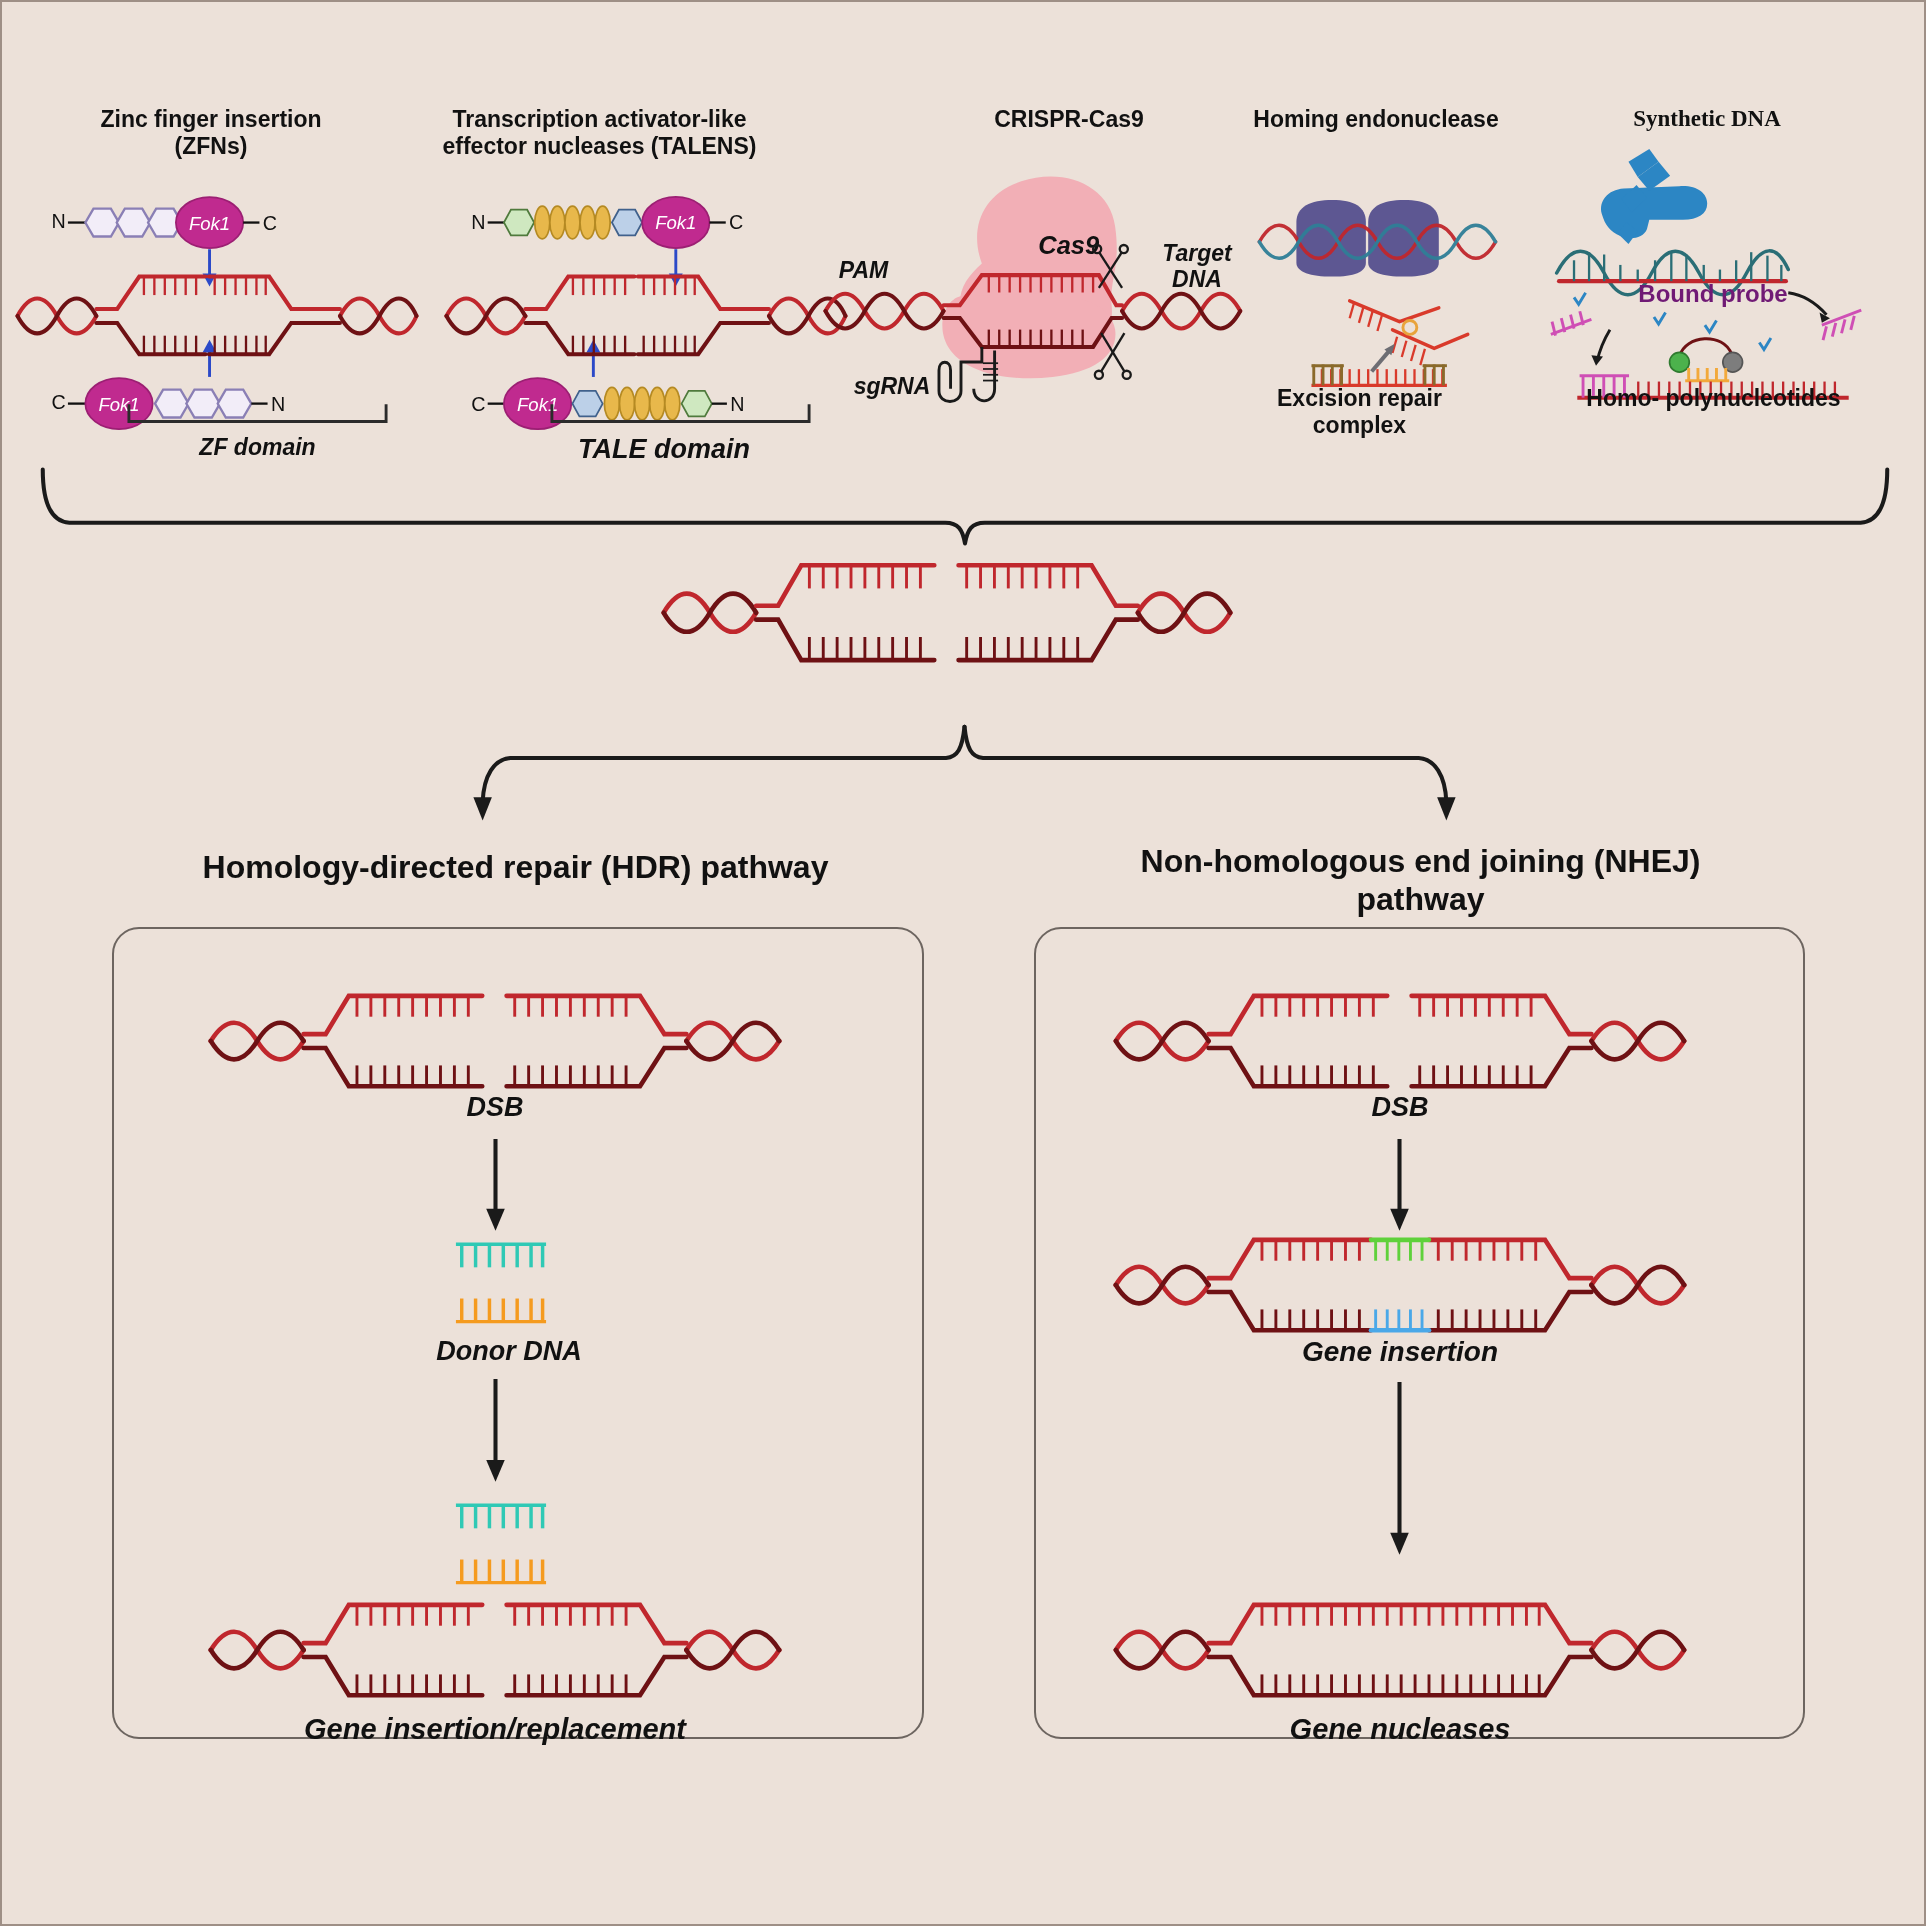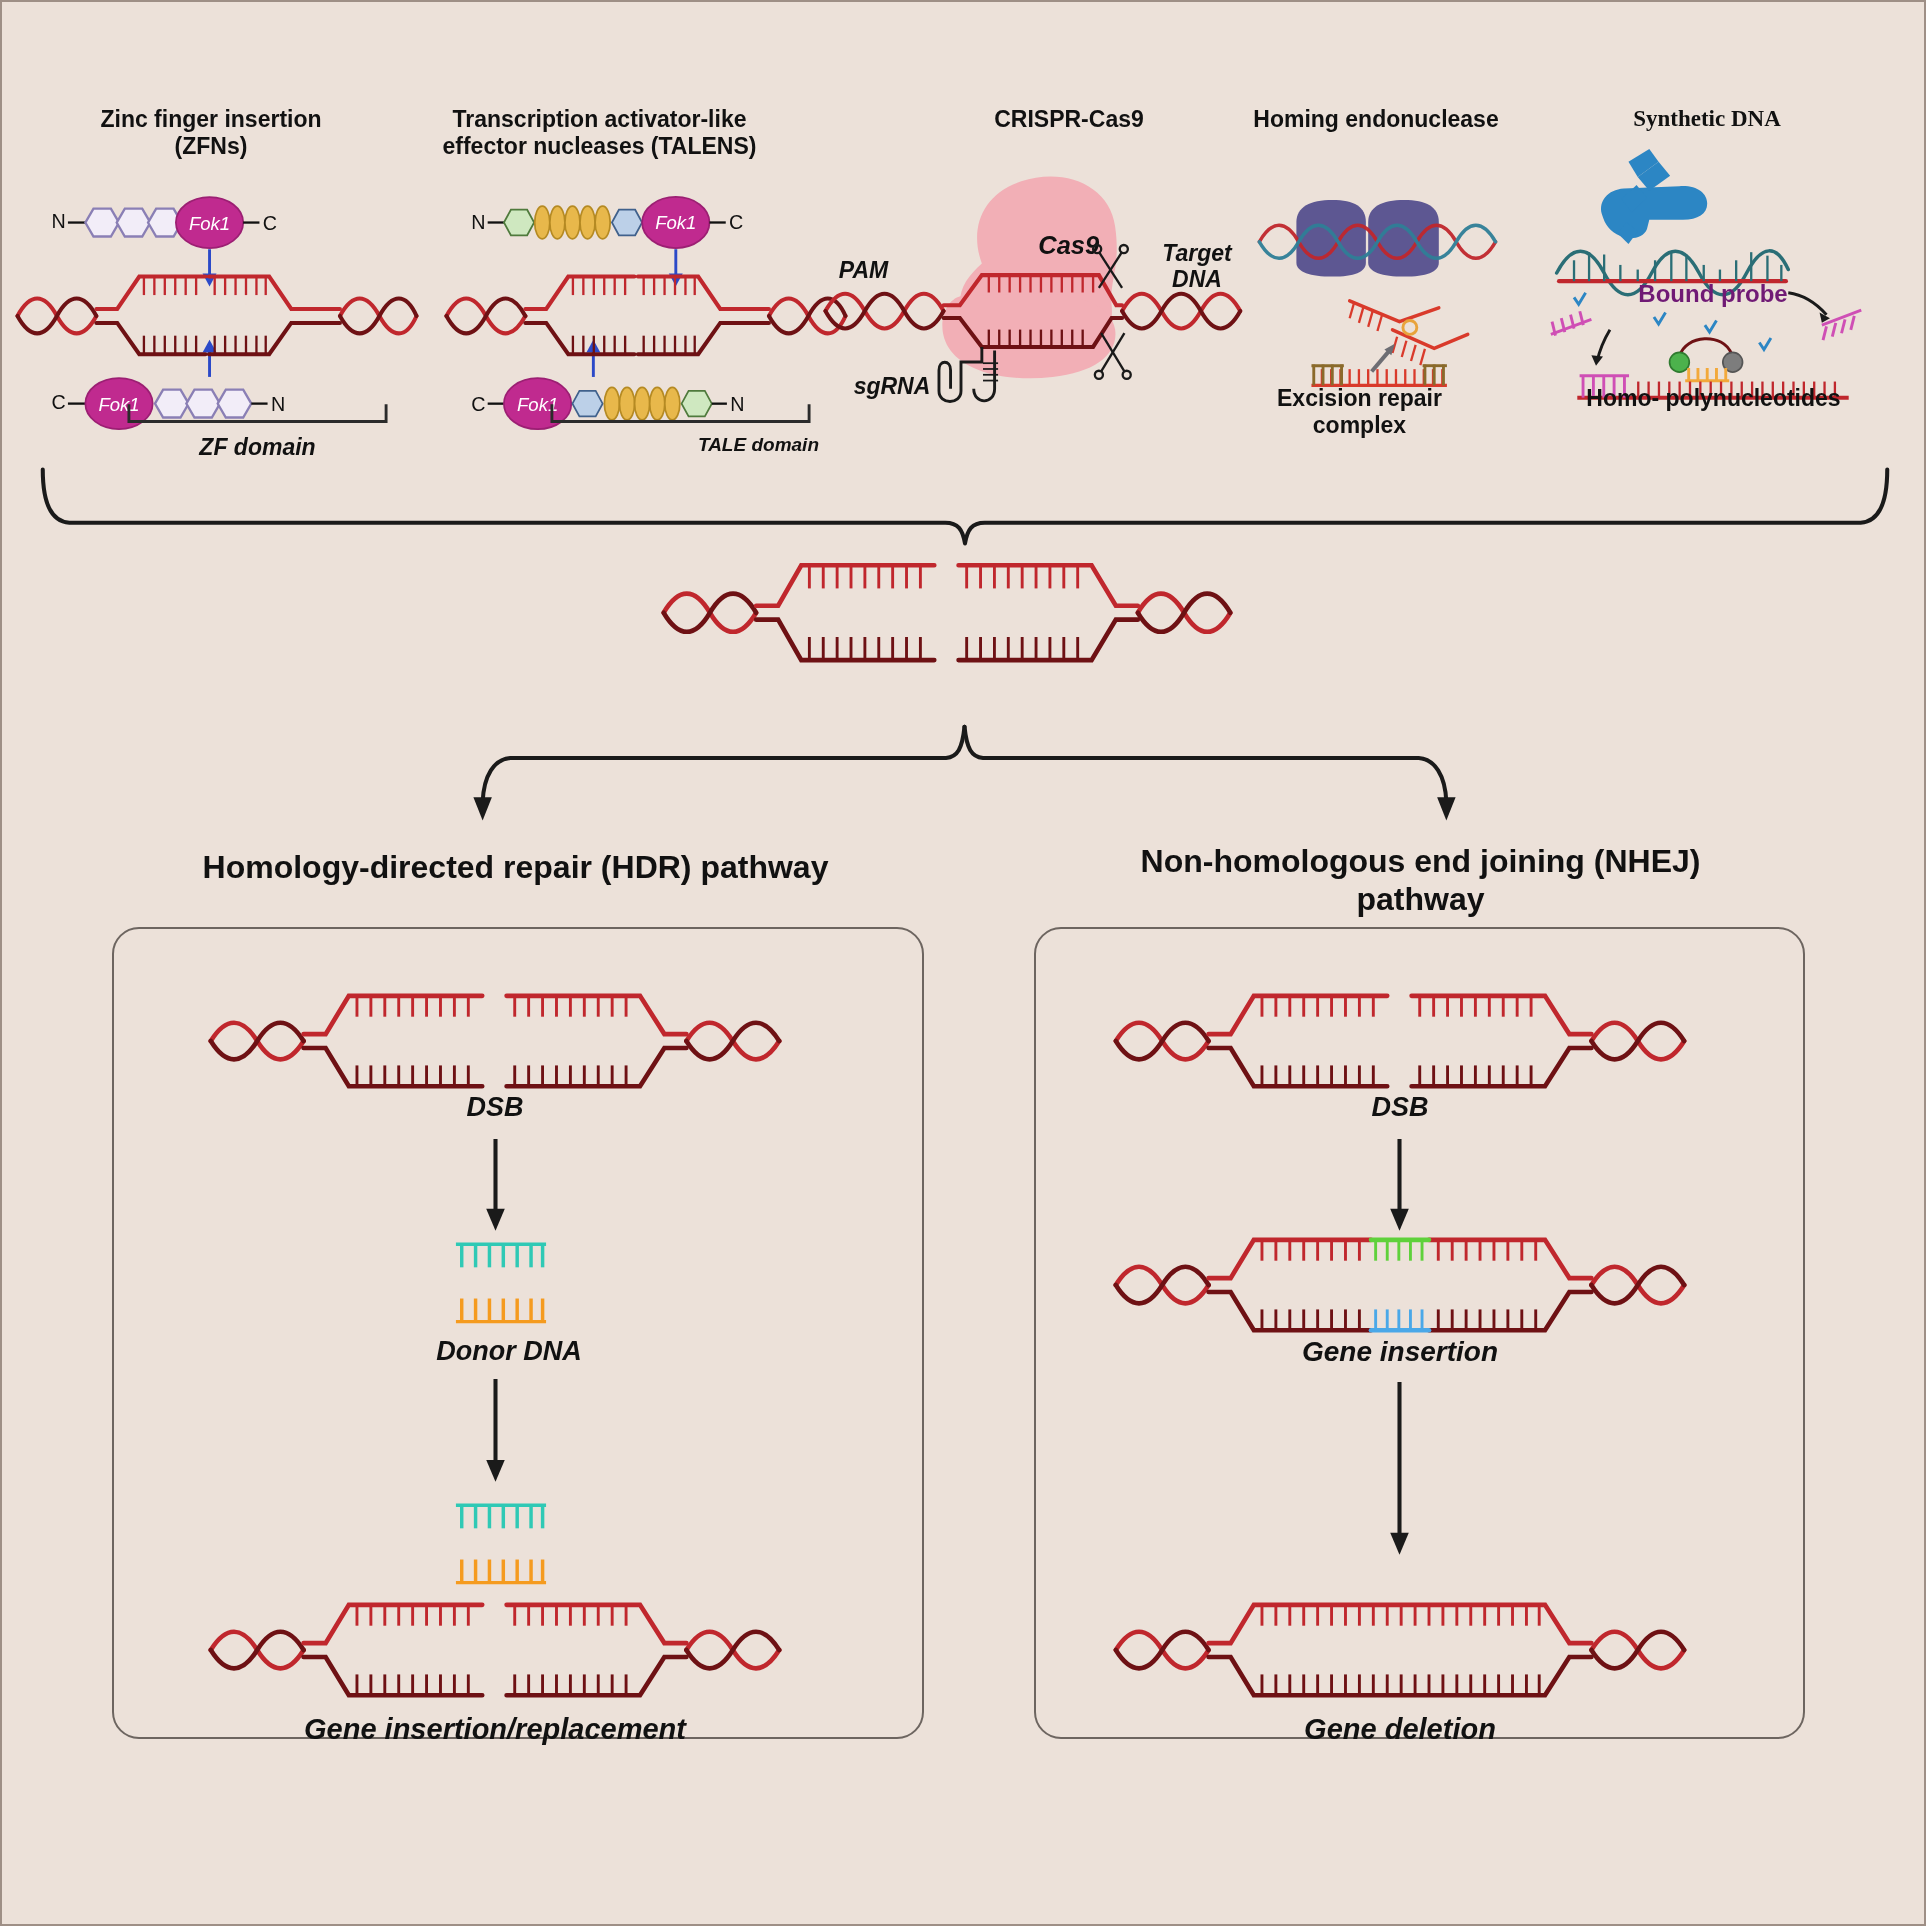--- a/index.html
+++ b/index.html
@@ -226,21 +226,21 @@
       <line x1="382" y1="146" x2="382" y2="178"></line>
         <line x1="400" y1="146" x2="400" y2="178"></line>
       <line x1="418" y1="146" x2="418" y2="178"></line>
         <line x1="434" y1="146" x2="434" y2="178"></line>
     </g>
   </svg>
 
   <svg class="abs nolink" style="left:545px;top:400px;" width="267" height="31" viewBox="0 0 460 54">
     <path d="M6,4 L6,34 L454,34 L454,4" fill="none" stroke="#2b2b2b" stroke-width="5"></path>
   </svg>
-  <div class="abs lbl-it" style="left:539px;top:432px;width:278px;font-size:19px;text-align:right;">TALE domain</div>
+  <div class="abs lbl-it" style="left:523px;top:432px;width:278px;font-size:27px;">TALE domain</div>
 
   <svg class="abs nolink" style="left:835px;top:157px;" width="394" height="267" viewBox="0 0 680 460">
 
     <path d="M250,180 C228,120 250,60 318,38 C392,14 470,44 480,116
              C490,186 470,208 474,252 C480,316 440,352 362,350
              C286,348 224,318 214,268 C206,226 224,204 250,180 Z" fill="#f2afb6"></path>
     <path d="M214,236 C182,244 170,296 196,330 C226,370 300,384 372,376
              C446,368 486,336 480,294 C474,252 420,232 350,232 Z" fill="#f2afb6"></path>
     <text x="400" y="164" font-family="Liberation Sans, sans-serif" font-style="italic" font-weight="bold" font-size="44" fill="#111" text-anchor="middle">Cas9</text>
 
@@ -932,16 +932,16 @@
       <line x1="598" y1="154" x2="598" y2="190"></line>
         <line x1="622" y1="154" x2="622" y2="190"></line>
       <line x1="646" y1="154" x2="646" y2="190"></line>
         <line x1="670" y1="154" x2="670" y2="190"></line>
       <line x1="694" y1="154" x2="694" y2="190"></line>
         <line x1="718" y1="154" x2="718" y2="190"></line>
       <line x1="740" y1="154" x2="740" y2="190"></line>
     </g>
   </svg>
 
-  <div class="abs lbl-it" style="left:1224px;top:1711px;width:348px;font-size:29px;">Gene deletion</div>
+  <div class="abs lbl-it" style="left:1224px;top:1711px;width:348px;font-size:29px;">Gene nucleases</div>
 
 </div>
 
 
 </body></html>

